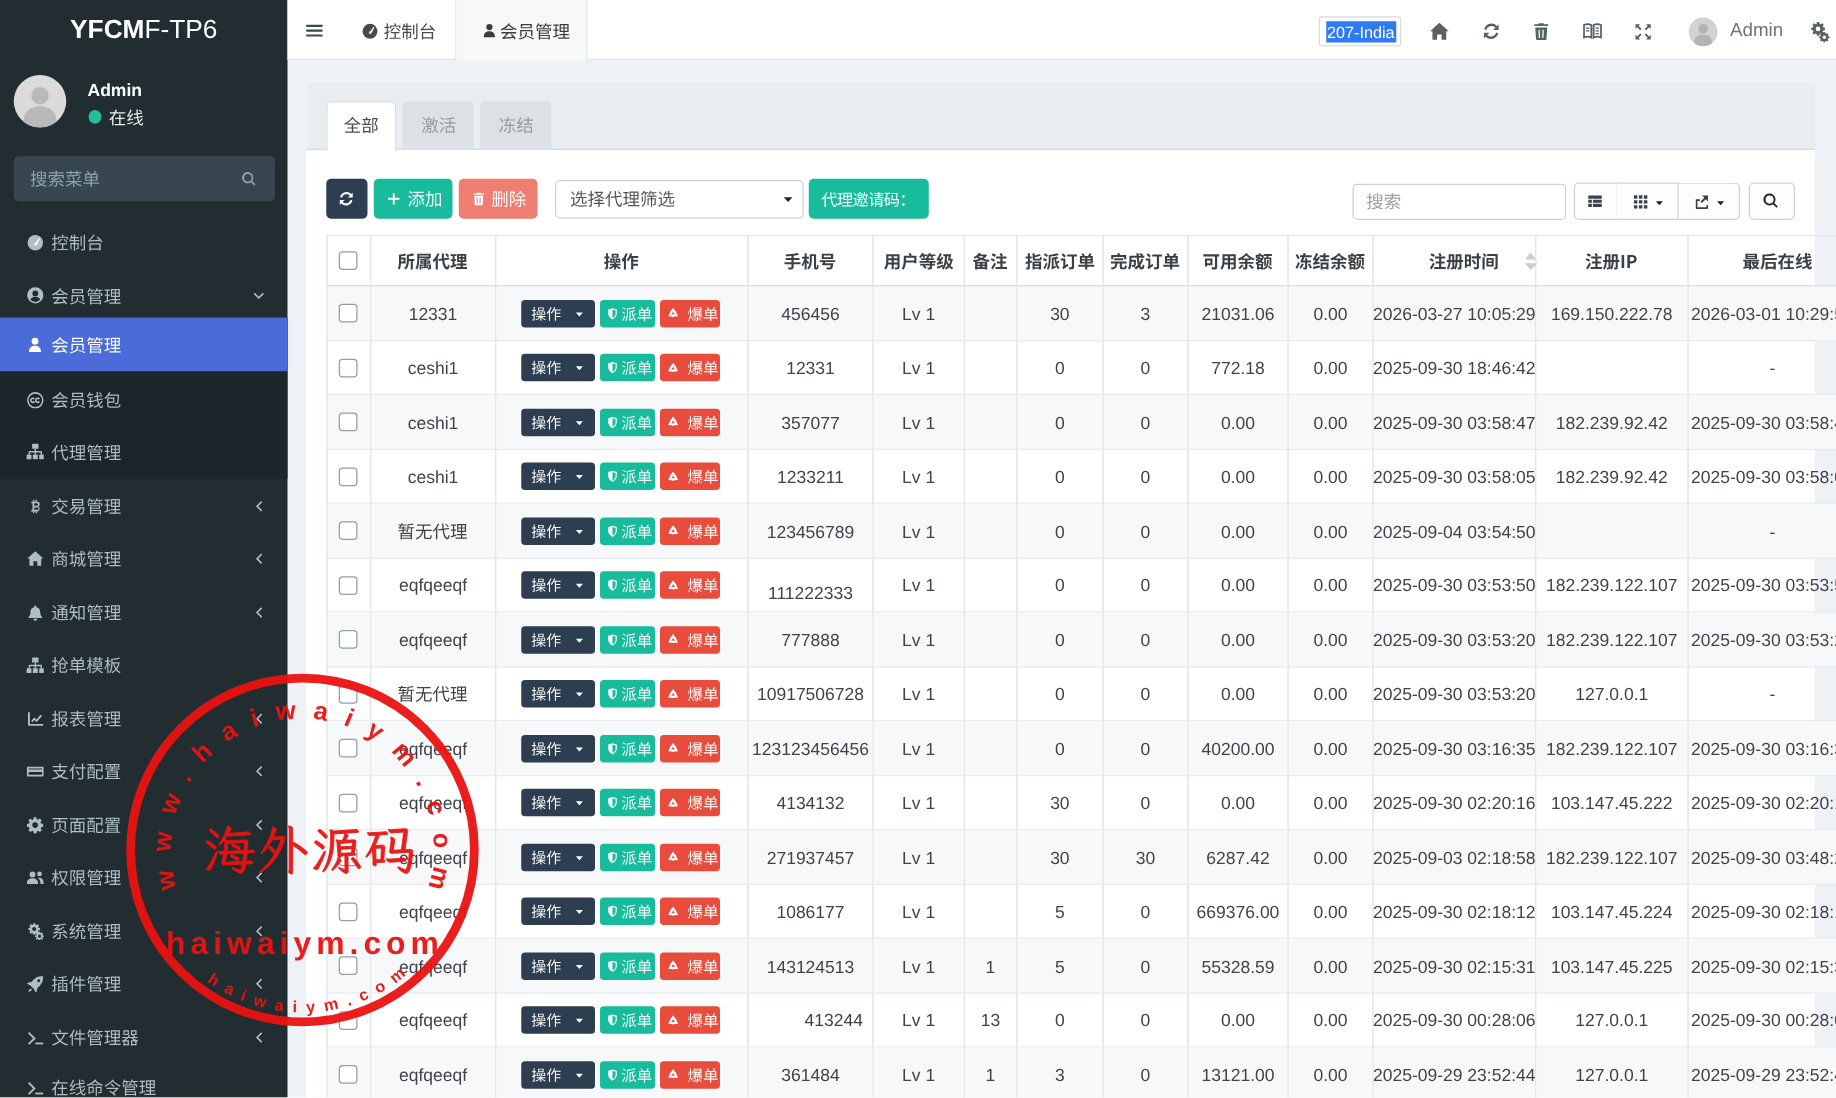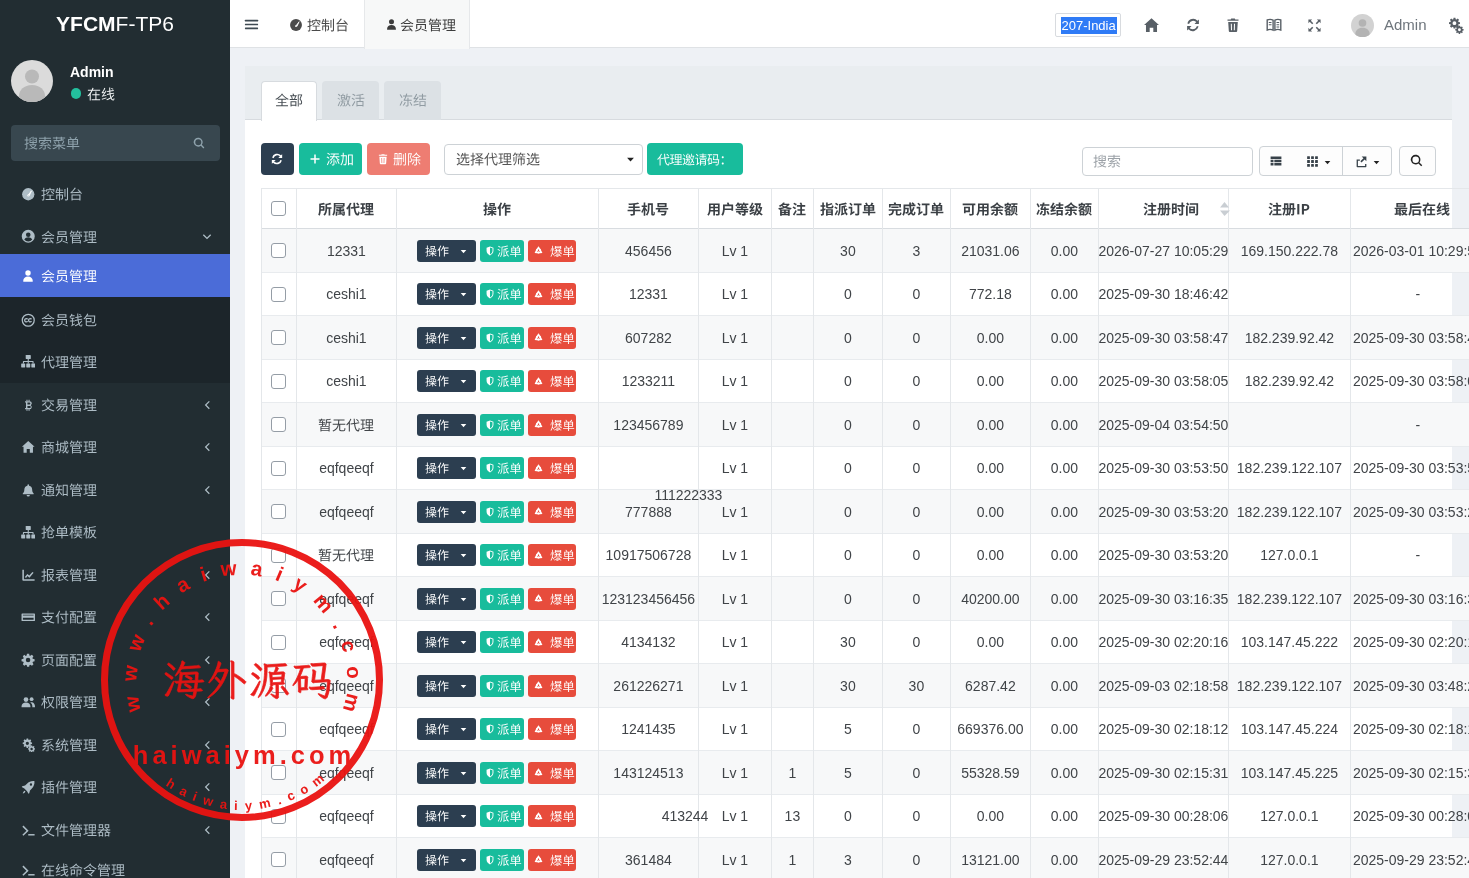--- a/index.html
+++ b/index.html
@@ -838,21 +838,21 @@
       <use href="#r98" transform="translate(0 11) scale(0.0124 -0.0124)"></use>
       <use href="#r5" transform="translate(12.4 11) scale(0.0124 -0.0124)"></use>
     </svg>
   </div>
 <div class="abs" style="font-size:14px;color:#404448;line-height:16px;left:648.4px;transform:translateX(-50%);top:242.7px;">456456</div>
 <div class="abs" style="font-size:14px;color:#404448;line-height:16px;left:734.9px;transform:translateX(-50%);top:242.7px;">Lv 1</div>
 <div class="abs" style="font-size:14px;color:#404448;line-height:16px;left:847.9px;transform:translateX(-50%);top:242.7px;">30</div>
 <div class="abs" style="font-size:14px;color:#404448;line-height:16px;left:916.4px;transform:translateX(-50%);top:242.7px;">3</div>
 <div class="abs" style="font-size:14px;color:#404448;line-height:16px;left:990.4px;transform:translateX(-50%);top:242.7px;">21031.06</div>
 <div class="abs" style="font-size:14px;color:#404448;line-height:16px;left:1064.4px;transform:translateX(-50%);top:242.7px;">0.00</div>
-<div class="abs" style="font-size:14px;color:#404448;line-height:16px;left:1163.4px;transform:translateX(-50%);top:242.7px;">2026-07-27 10:05:29</div>
+<div class="abs" style="font-size:14px;color:#404448;line-height:16px;left:1163.4px;transform:translateX(-50%);top:242.7px;">2026-03-27 10:05:29</div>
 <div class="abs" style="font-size:14px;color:#404448;line-height:16px;left:1289.4px;transform:translateX(-50%);top:242.7px;">169.150.222.78</div>
 <div class="abs" style="font-size:14px;color:#404448;line-height:16px;left:1417.9px;transform:translateX(-50%);top:242.7px;white-space:nowrap;">2026-03-01 10:29:59</div>
 <div class="abs" style="left:271.4px;top:286.75px;width:15px;height:15px;border:1.5px solid #959da6;border-radius:3px;background:#fff"></div>
 <div class="abs" style="font-size:14px;color:#404448;line-height:16px;left:346.4px;transform:translateX(-50%);top:286.2px;">ceshi1</div>
 <div class="abs" style="left:417px;top:283.25px;width:59px;height:22px;background:#2c3e50;border-radius:3px"></div>
 <div class="abs" style="left:425px;top:288.2px;">
     <svg width="24" height="15" viewBox="0 0 24 15" style="overflow:visible;display:block" fill="#fff">
       <use href="#r95" transform="translate(0 10.6) scale(0.0120 -0.0120)"></use>
       <use href="#r96" transform="translate(12 10.6) scale(0.0120 -0.0120)"></use>
     </svg>
@@ -929,21 +929,21 @@
       <path d="M8 1.8 11.8 7.4 9.5 8.6 8 5.9 6.5 8.6 4.2 7.4z" transform="rotate(120 8 8.4)"></path>
       <path d="M8 1.8 11.8 7.4 9.5 8.6 8 5.9 6.5 8.6 4.2 7.4z" transform="rotate(240 8 8.4)"></path>
     </svg>
   </div>
 <div class="abs" style="left:549.5px;top:331.6px;">
     <svg width="24.8" height="16" viewBox="0 0 24.8 16" style="overflow:visible;display:block" fill="#fff">
       <use href="#r98" transform="translate(0 11) scale(0.0124 -0.0124)"></use>
       <use href="#r5" transform="translate(12.4 11) scale(0.0124 -0.0124)"></use>
     </svg>
   </div>
-<div class="abs" style="font-size:14px;color:#404448;line-height:16px;left:648.4px;transform:translateX(-50%);top:329.7px;">607282</div>
+<div class="abs" style="font-size:14px;color:#404448;line-height:16px;left:648.4px;transform:translateX(-50%);top:329.7px;">357077</div>
 <div class="abs" style="font-size:14px;color:#404448;line-height:16px;left:734.9px;transform:translateX(-50%);top:329.7px;">Lv 1</div>
 <div class="abs" style="font-size:14px;color:#404448;line-height:16px;left:847.9px;transform:translateX(-50%);top:329.7px;">0</div>
 <div class="abs" style="font-size:14px;color:#404448;line-height:16px;left:916.4px;transform:translateX(-50%);top:329.7px;">0</div>
 <div class="abs" style="font-size:14px;color:#404448;line-height:16px;left:990.4px;transform:translateX(-50%);top:329.7px;">0.00</div>
 <div class="abs" style="font-size:14px;color:#404448;line-height:16px;left:1064.4px;transform:translateX(-50%);top:329.7px;">0.00</div>
 <div class="abs" style="font-size:14px;color:#404448;line-height:16px;left:1163.4px;transform:translateX(-50%);top:329.7px;">2025-09-30 03:58:47</div>
 <div class="abs" style="font-size:14px;color:#404448;line-height:16px;left:1289.4px;transform:translateX(-50%);top:329.7px;">182.239.92.42</div>
 <div class="abs" style="font-size:14px;color:#404448;line-height:16px;left:1417.9px;transform:translateX(-50%);top:329.7px;white-space:nowrap;">2025-09-30 03:58:47</div>
 <div class="abs" style="left:271.4px;top:373.75px;width:15px;height:15px;border:1.5px solid #959da6;border-radius:3px;background:#fff"></div>
 <div class="abs" style="font-size:14px;color:#404448;line-height:16px;left:346.4px;transform:translateX(-50%);top:373.2px;">ceshi1</div>
@@ -1082,21 +1082,21 @@
       <path d="M8 1.8 11.8 7.4 9.5 8.6 8 5.9 6.5 8.6 4.2 7.4z" transform="rotate(120 8 8.4)"></path>
       <path d="M8 1.8 11.8 7.4 9.5 8.6 8 5.9 6.5 8.6 4.2 7.4z" transform="rotate(240 8 8.4)"></path>
     </svg>
   </div>
 <div class="abs" style="left:549.5px;top:462.1px;">
     <svg width="24.8" height="16" viewBox="0 0 24.8 16" style="overflow:visible;display:block" fill="#fff">
       <use href="#r98" transform="translate(0 11) scale(0.0124 -0.0124)"></use>
       <use href="#r5" transform="translate(12.4 11) scale(0.0124 -0.0124)"></use>
     </svg>
   </div>
-<div class="abs" style="font-size:14px;color:#404448;line-height:16px;left:648.4px;transform:translateX(-50%);top:487px;margin-left:40px;">111222333</div>
+<div class="abs" style="font-size:14px;color:#404448;line-height:16px;left:648.4px;transform:translateX(-50%);top:466px;">111222333</div>
 <div class="abs" style="font-size:14px;color:#404448;line-height:16px;left:734.9px;transform:translateX(-50%);top:460.2px;">Lv 1</div>
 <div class="abs" style="font-size:14px;color:#404448;line-height:16px;left:847.9px;transform:translateX(-50%);top:460.2px;">0</div>
 <div class="abs" style="font-size:14px;color:#404448;line-height:16px;left:916.4px;transform:translateX(-50%);top:460.2px;">0</div>
 <div class="abs" style="font-size:14px;color:#404448;line-height:16px;left:990.4px;transform:translateX(-50%);top:460.2px;">0.00</div>
 <div class="abs" style="font-size:14px;color:#404448;line-height:16px;left:1064.4px;transform:translateX(-50%);top:460.2px;">0.00</div>
 <div class="abs" style="font-size:14px;color:#404448;line-height:16px;left:1163.4px;transform:translateX(-50%);top:460.2px;">2025-09-30 03:53:50</div>
 <div class="abs" style="font-size:14px;color:#404448;line-height:16px;left:1289.4px;transform:translateX(-50%);top:460.2px;">182.239.122.107</div>
 <div class="abs" style="font-size:14px;color:#404448;line-height:16px;left:1417.9px;transform:translateX(-50%);top:460.2px;white-space:nowrap;">2025-09-30 03:53:50</div>
 <div class="abs" style="left:271.4px;top:504.25px;width:15px;height:15px;border:1.5px solid #959da6;border-radius:3px;background:#fff"></div>
 <div class="abs" style="font-size:14px;color:#404448;line-height:16px;left:346.4px;transform:translateX(-50%);top:503.7px;">eqfqeeqf</div>
@@ -1334,21 +1334,21 @@
       <path d="M8 1.8 11.8 7.4 9.5 8.6 8 5.9 6.5 8.6 4.2 7.4z" transform="rotate(120 8 8.4)"></path>
       <path d="M8 1.8 11.8 7.4 9.5 8.6 8 5.9 6.5 8.6 4.2 7.4z" transform="rotate(240 8 8.4)"></path>
     </svg>
   </div>
 <div class="abs" style="left:549.5px;top:679.5px;">
     <svg width="24.8" height="16" viewBox="0 0 24.8 16" style="overflow:visible;display:block" fill="#fff">
       <use href="#r98" transform="translate(0 11) scale(0.0124 -0.0124)"></use>
       <use href="#r5" transform="translate(12.4 11) scale(0.0124 -0.0124)"></use>
     </svg>
   </div>
-<div class="abs" style="font-size:14px;color:#404448;line-height:16px;left:648.4px;transform:translateX(-50%);top:677.7px;">261226271</div>
+<div class="abs" style="font-size:14px;color:#404448;line-height:16px;left:648.4px;transform:translateX(-50%);top:677.7px;">271937457</div>
 <div class="abs" style="font-size:14px;color:#404448;line-height:16px;left:734.9px;transform:translateX(-50%);top:677.7px;">Lv 1</div>
 <div class="abs" style="font-size:14px;color:#404448;line-height:16px;left:847.9px;transform:translateX(-50%);top:677.7px;">30</div>
 <div class="abs" style="font-size:14px;color:#404448;line-height:16px;left:916.4px;transform:translateX(-50%);top:677.7px;">30</div>
 <div class="abs" style="font-size:14px;color:#404448;line-height:16px;left:990.4px;transform:translateX(-50%);top:677.7px;">6287.42</div>
 <div class="abs" style="font-size:14px;color:#404448;line-height:16px;left:1064.4px;transform:translateX(-50%);top:677.7px;">0.00</div>
 <div class="abs" style="font-size:14px;color:#404448;line-height:16px;left:1163.4px;transform:translateX(-50%);top:677.7px;">2025-09-03 02:18:58</div>
 <div class="abs" style="font-size:14px;color:#404448;line-height:16px;left:1289.4px;transform:translateX(-50%);top:677.7px;">182.239.122.107</div>
 <div class="abs" style="font-size:14px;color:#404448;line-height:16px;left:1417.9px;transform:translateX(-50%);top:677.7px;white-space:nowrap;">2025-09-30 03:48:22</div>
 <div class="abs" style="left:271.4px;top:721.75px;width:15px;height:15px;border:1.5px solid #959da6;border-radius:3px;background:#fff"></div>
 <div class="abs" style="font-size:14px;color:#404448;line-height:16px;left:346.4px;transform:translateX(-50%);top:721.2px;">eqfqeeqf</div>
@@ -1383,21 +1383,21 @@
       <path d="M8 1.8 11.8 7.4 9.5 8.6 8 5.9 6.5 8.6 4.2 7.4z" transform="rotate(120 8 8.4)"></path>
       <path d="M8 1.8 11.8 7.4 9.5 8.6 8 5.9 6.5 8.6 4.2 7.4z" transform="rotate(240 8 8.4)"></path>
     </svg>
   </div>
 <div class="abs" style="left:549.5px;top:723px;">
     <svg width="24.8" height="16" viewBox="0 0 24.8 16" style="overflow:visible;display:block" fill="#fff">
       <use href="#r98" transform="translate(0 11) scale(0.0124 -0.0124)"></use>
       <use href="#r5" transform="translate(12.4 11) scale(0.0124 -0.0124)"></use>
     </svg>
   </div>
-<div class="abs" style="font-size:14px;color:#404448;line-height:16px;left:648.4px;transform:translateX(-50%);top:721.2px;">1241435</div>
+<div class="abs" style="font-size:14px;color:#404448;line-height:16px;left:648.4px;transform:translateX(-50%);top:721.2px;">1086177</div>
 <div class="abs" style="font-size:14px;color:#404448;line-height:16px;left:734.9px;transform:translateX(-50%);top:721.2px;">Lv 1</div>
 <div class="abs" style="font-size:14px;color:#404448;line-height:16px;left:847.9px;transform:translateX(-50%);top:721.2px;">5</div>
 <div class="abs" style="font-size:14px;color:#404448;line-height:16px;left:916.4px;transform:translateX(-50%);top:721.2px;">0</div>
 <div class="abs" style="font-size:14px;color:#404448;line-height:16px;left:990.4px;transform:translateX(-50%);top:721.2px;">669376.00</div>
 <div class="abs" style="font-size:14px;color:#404448;line-height:16px;left:1064.4px;transform:translateX(-50%);top:721.2px;">0.00</div>
 <div class="abs" style="font-size:14px;color:#404448;line-height:16px;left:1163.4px;transform:translateX(-50%);top:721.2px;">2025-09-30 02:18:12</div>
 <div class="abs" style="font-size:14px;color:#404448;line-height:16px;left:1289.4px;transform:translateX(-50%);top:721.2px;">103.147.45.224</div>
 <div class="abs" style="font-size:14px;color:#404448;line-height:16px;left:1417.9px;transform:translateX(-50%);top:721.2px;white-space:nowrap;">2025-09-30 02:18:12</div>
 <div class="abs" style="left:271.4px;top:765.25px;width:15px;height:15px;border:1.5px solid #959da6;border-radius:3px;background:#fff"></div>
 <div class="abs" style="font-size:14px;color:#404448;line-height:16px;left:346.4px;transform:translateX(-50%);top:764.7px;">eqfqeeqf</div>
@@ -1482,21 +1482,21 @@
       <path d="M8 1.8 11.8 7.4 9.5 8.6 8 5.9 6.5 8.6 4.2 7.4z" transform="rotate(120 8 8.4)"></path>
       <path d="M8 1.8 11.8 7.4 9.5 8.6 8 5.9 6.5 8.6 4.2 7.4z" transform="rotate(240 8 8.4)"></path>
     </svg>
   </div>
 <div class="abs" style="left:549.5px;top:810px;">
     <svg width="24.8" height="16" viewBox="0 0 24.8 16" style="overflow:visible;display:block" fill="#fff">
       <use href="#r98" transform="translate(0 11) scale(0.0124 -0.0124)"></use>
       <use href="#r5" transform="translate(12.4 11) scale(0.0124 -0.0124)"></use>
     </svg>
   </div>
-<div class="abs" style="font-size:14px;color:#404448;line-height:16px;left:685px;transform:translateX(-50%);top:808.2px;">413244</div>
+<div class="abs" style="font-size:14px;color:#404448;line-height:16px;left:667px;transform:translateX(-50%);top:808.2px;">413244</div>
 <div class="abs" style="font-size:14px;color:#404448;line-height:16px;left:734.9px;transform:translateX(-50%);top:808.2px;">Lv 1</div>
 <div class="abs" style="font-size:14px;color:#404448;line-height:16px;left:792.4px;transform:translateX(-50%);top:808.2px;">13</div>
 <div class="abs" style="font-size:14px;color:#404448;line-height:16px;left:847.9px;transform:translateX(-50%);top:808.2px;">0</div>
 <div class="abs" style="font-size:14px;color:#404448;line-height:16px;left:916.4px;transform:translateX(-50%);top:808.2px;">0</div>
 <div class="abs" style="font-size:14px;color:#404448;line-height:16px;left:990.4px;transform:translateX(-50%);top:808.2px;">0.00</div>
 <div class="abs" style="font-size:14px;color:#404448;line-height:16px;left:1064.4px;transform:translateX(-50%);top:808.2px;">0.00</div>
 <div class="abs" style="font-size:14px;color:#404448;line-height:16px;left:1163.4px;transform:translateX(-50%);top:808.2px;">2025-09-30 00:28:06</div>
 <div class="abs" style="font-size:14px;color:#404448;line-height:16px;left:1289.4px;transform:translateX(-50%);top:808.2px;">127.0.0.1</div>
 <div class="abs" style="font-size:14px;color:#404448;line-height:16px;left:1417.9px;transform:translateX(-50%);top:808.2px;white-space:nowrap;">2025-09-30 00:28:06</div>
 <div class="abs" style="left:271.4px;top:852.25px;width:15px;height:15px;border:1.5px solid #959da6;border-radius:3px;background:#fff"></div>

